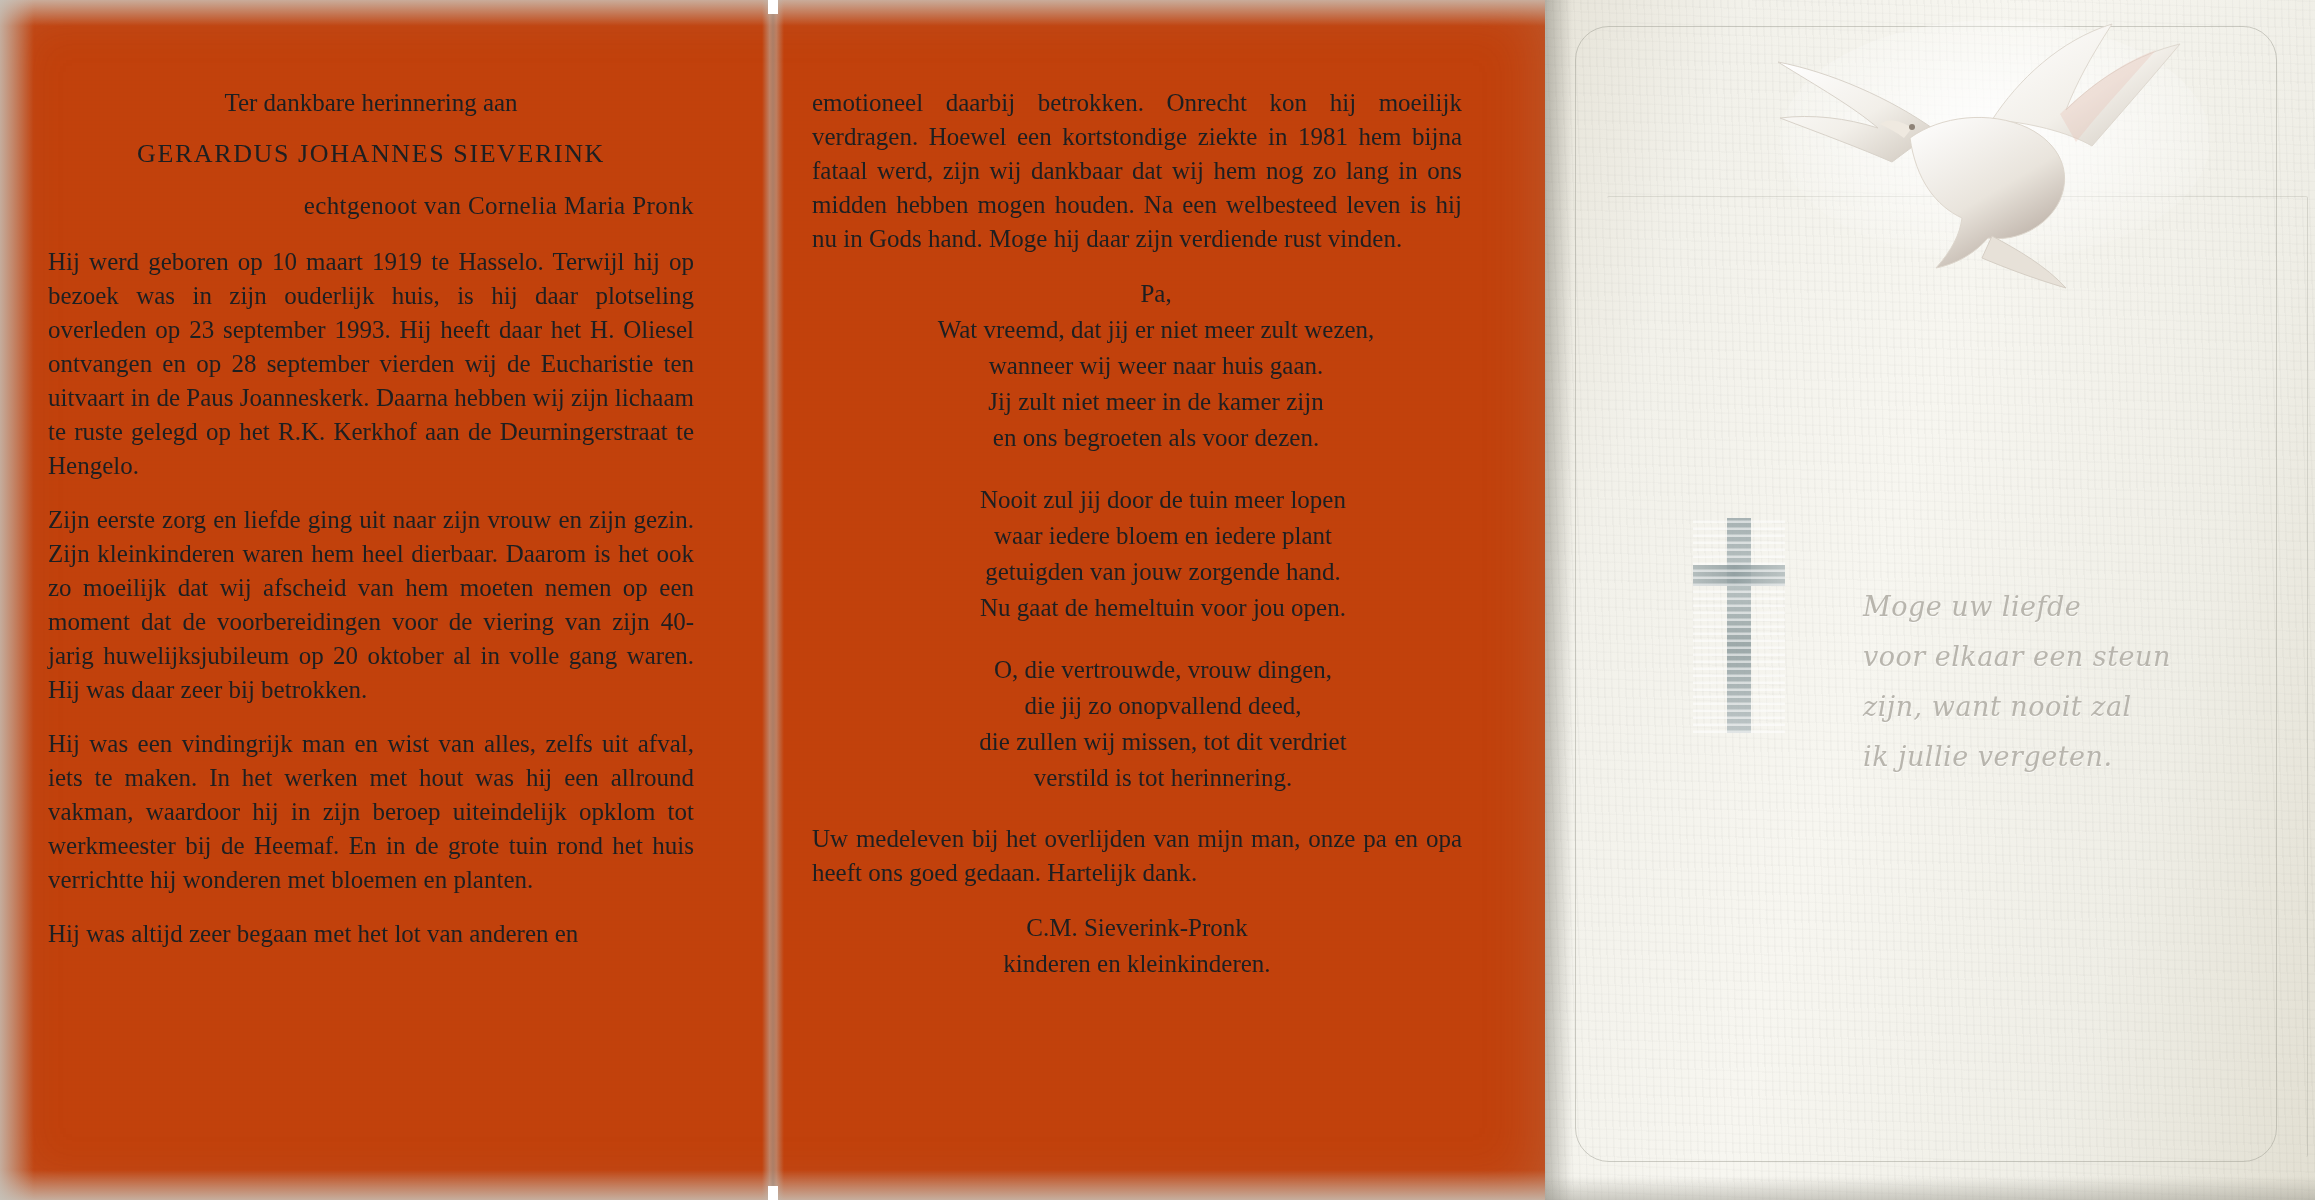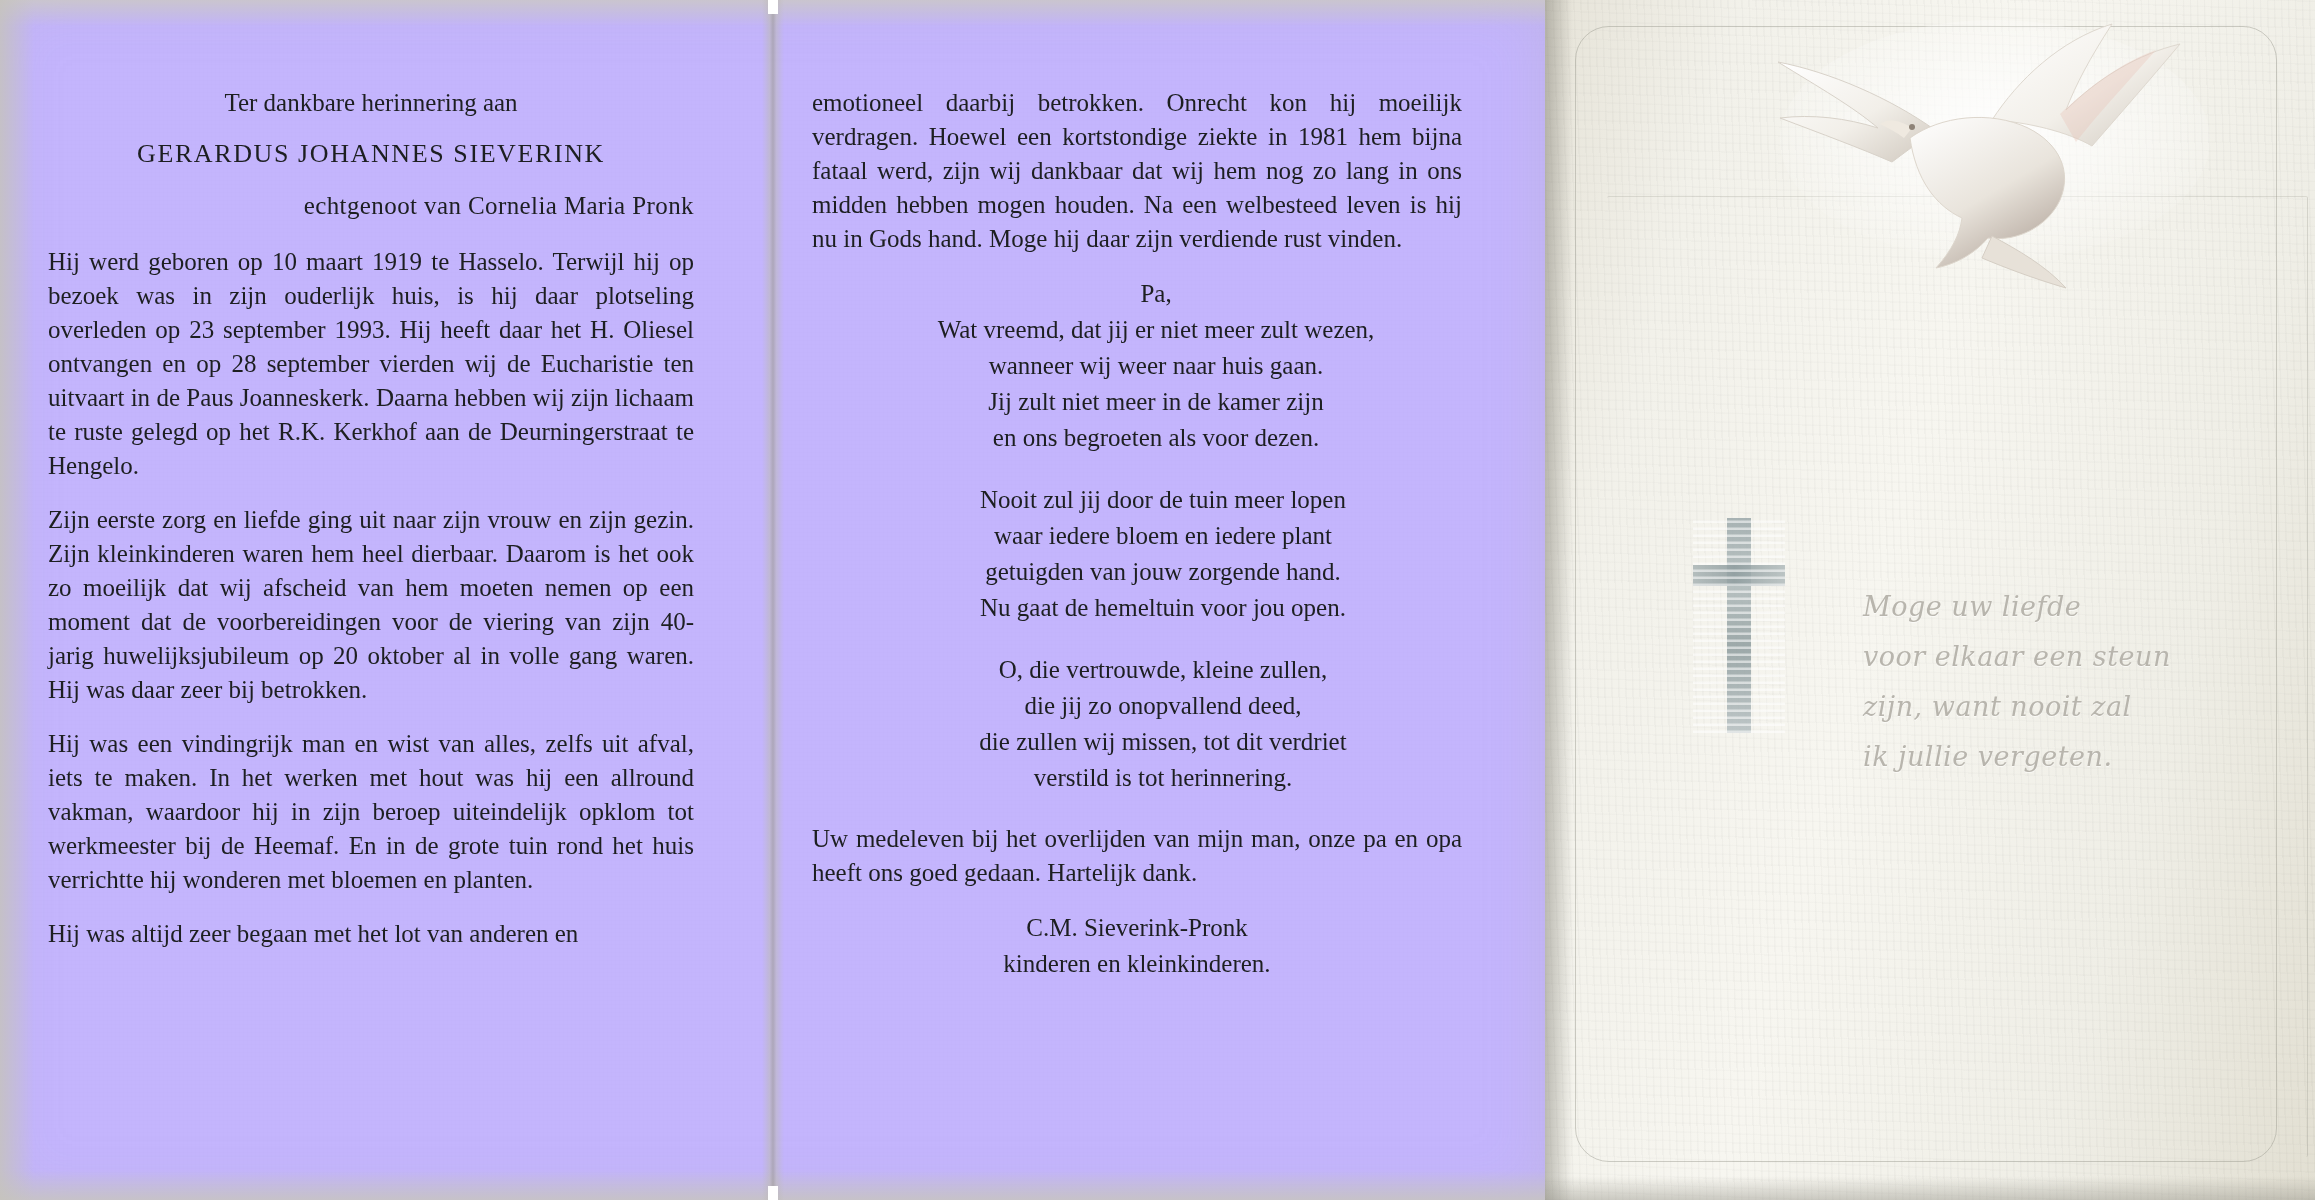--- a/index.html
+++ b/index.html
@@ -16,21 +16,21 @@
     font-family: "Liberation Serif", serif;
   }
 
   
   .card-interior {
     position: absolute;
     left: 0px;
     top: 0px;
     width: 1545px;
     height: 1200px;
-    background: #c4b5fd;
+    background: #c2410c;
     box-shadow: inset 0 0 60px rgba(180,178,170,0.25);
   }
   .paper-texture {
     position: absolute;
     inset: 0;
     background:
       repeating-linear-gradient(90deg, rgba(255,255,255,0.0) 0px, rgba(255,255,255,0.0) 3px, rgba(0,0,0,0.012) 4px),
       repeating-linear-gradient(0deg, rgba(255,255,255,0.0) 0px, rgba(255,255,255,0.0) 3px, rgba(0,0,0,0.010) 4px);
     pointer-events: none;
   }
@@ -281,21 +281,21 @@
       </div>
 
       <div class="verse">
         <div>Nooit zul jij door de tuin meer lopen</div>
         <div>waar iedere bloem en iedere plant</div>
         <div>getuigden van jouw zorgende hand.</div>
         <div>Nu gaat de hemeltuin voor jou open.</div>
       </div>
 
       <div class="verse">
-        <div>O, die vertrouwde, kleine zullen,</div>
+        <div>O, die vertrouwde, vrouw dingen,</div>
         <div>die jij zo onopvallend deed,</div>
         <div>die zullen wij missen, tot dit verdriet</div>
         <div>verstild is tot herinnering.</div>
       </div>
 
       <p class="body closing">Uw medeleven bij het overlijden van mijn man, onze pa en opa heeft ons goed gedaan. Hartelijk dank.</p>
       <div class="sign">
         <div>C.M. Sieverink-Pronk</div>
         <div>kinderen en kleinkinderen.</div>
       </div>

